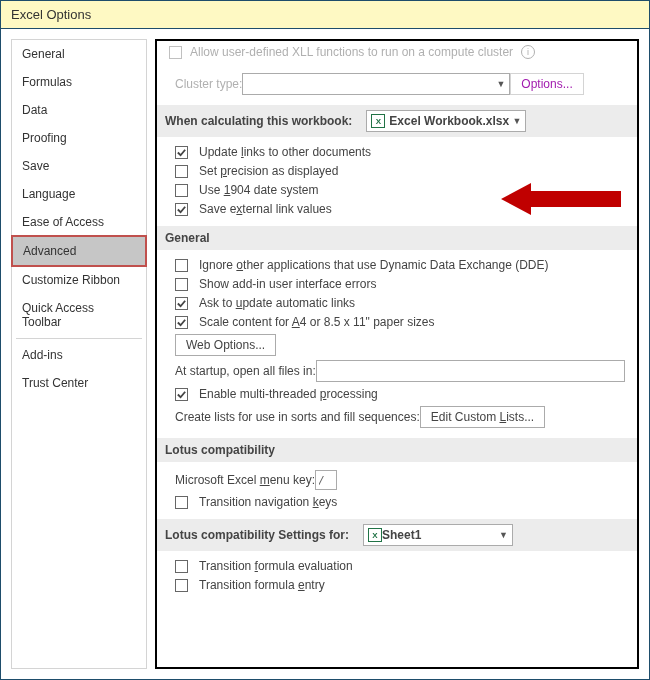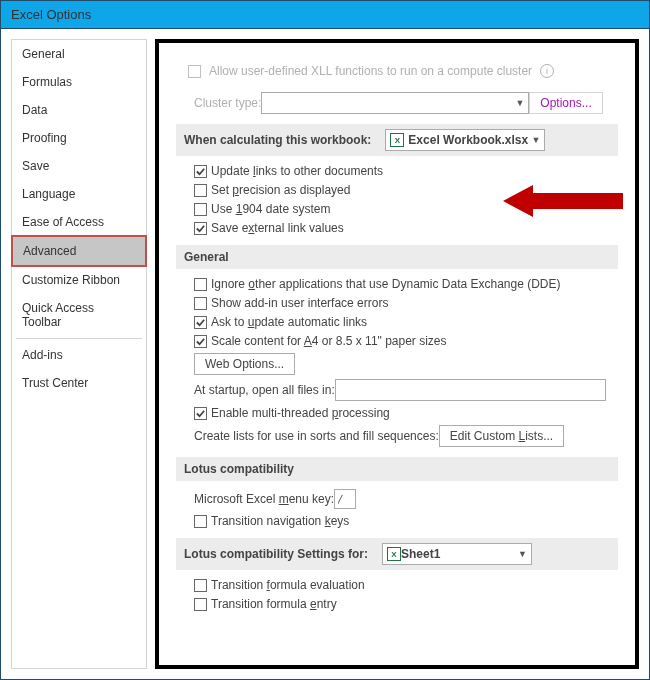--- a/index.html
+++ b/index.html
@@ -1,38 +1,38 @@
 <!DOCTYPE html>
 <html><head>
 <meta charset="utf-8">
 <style>
 * { box-sizing: border-box; margin: 0; padding: 0; }
 body { font-family: "Segoe UI", Tahoma, sans-serif; font-size: 12px; color: #333; background: #fff; width: 650px; height: 680px; overflow: hidden; }
 .window { border: 1px solid #1e4d6b; width: 650px; height: 680px; display: flex; flex-direction: column; }
-.titlebar { background: #0ea5e9; border-bottom: 1px solid #1e4d6b; padding: 6px 10px; font-size: 13px; color: #333; }
+.titlebar { background: #fef9c3; border-bottom: 1px solid #1e4d6b; padding: 6px 10px; font-size: 13px; color: #333; }
 .content { flex: 1; display: flex; padding: 10px; gap: 8px; background: #fff; overflow: hidden; }
 .sidebar { width: 136px; border: 1px solid #d4d4d4; background: #fff; display: flex; flex-direction: column; }
 .sidebar-item { padding: 7px 10px; color: #333; cursor: pointer; }
 .sidebar-item.selected { background: #c6c6c6; border: 2px solid #c0504d; margin: -1px; position: relative; }
 .separator { border-top: 1px solid #d4d4d4; margin: 2px 4px; }
-.main { flex: 1; border: 4px solid #000000; overflow-y: auto; padding: 17px; position: relative; }
+.main { flex: 1; border: 2px solid #000000; overflow-y: auto; padding: 0; position: relative; }
 .main-inner { padding: 0 12px 12px 12px; }
 .cutoff-row { display: flex; align-items: center; gap: 8px; padding: 4px 0 10px 0; color: #b0b0b0; }
 .cutoff-text { font-size: 12px; }
 .help-icon { width: 14px; height: 14px; border: 1px solid #b0b0b0; border-radius: 50%; display: inline-flex; align-items: center; justify-content: center; font-size: 9px; color: #b0b0b0; }
 .field-row { display: flex; align-items: center; margin: 4px 0; }
 .label { font-size: 12px; color: #444; }
 .disabled { color: #b0b0b0; }
 .dropdown { border: 1px solid #ababab; background: #fff; height: 22px; display: flex; align-items: center; padding: 0 4px; position: relative; }
 .dropdown .caret { margin-left: auto; font-size: 9px; color: #555; }
 .button { border: 1px solid #ababab; background: #fff; padding: 3px 10px; cursor: pointer; font-size: 12px; color: #444; }
 .button.disabled { color: #a21caf; border-color: #d4d4d4; }
 .section-header { background: #ececec; padding: 5px 8px; font-weight: bold; color: #444; margin: 10px -12px 8px -12px; display: flex; align-items: center; gap: 10px; }
 .section-header .dd { margin-left: 4px; }
-.checkbox-row { display: flex; align-items: center; gap: 4px; margin: 5px 0 5px 6px; position: relative; }
+.checkbox-row { display: flex; align-items: center; gap: 11px; margin: 5px 0 5px 6px; position: relative; }
 .checkbox { width: 13px; height: 13px; border: 1px solid #666; background: #fff; display: inline-flex; align-items: center; justify-content: center; flex-shrink: 0; }
 .checkbox.disabled { border-color: #c0c0c0; }
 .checkbox svg { width: 11px; height: 11px; }
 .checkbox svg path { stroke: #444; stroke-width: 2; fill: none; }
 .u { text-decoration: underline; }
 .arrow { position: absolute; left: 344px; top: 140px; width: 120px; height: 36px; pointer-events: none; }
 .input-small { border: 1px solid #ababab; height: 20px; width: 22px; padding: 0 3px; font-style: italic; color: #666; }
 .excel-icon { width: 14px; height: 14px; background: #fff; border: 1px solid #217346; display: inline-flex; align-items: center; justify-content: center; font-size: 8px; color: #217346; font-weight: bold; flex-shrink: 0; }
 .indent { margin-left: 6px; }
 .startup-input { flex: 1; border: 1px solid #ababab; height: 22px; }

